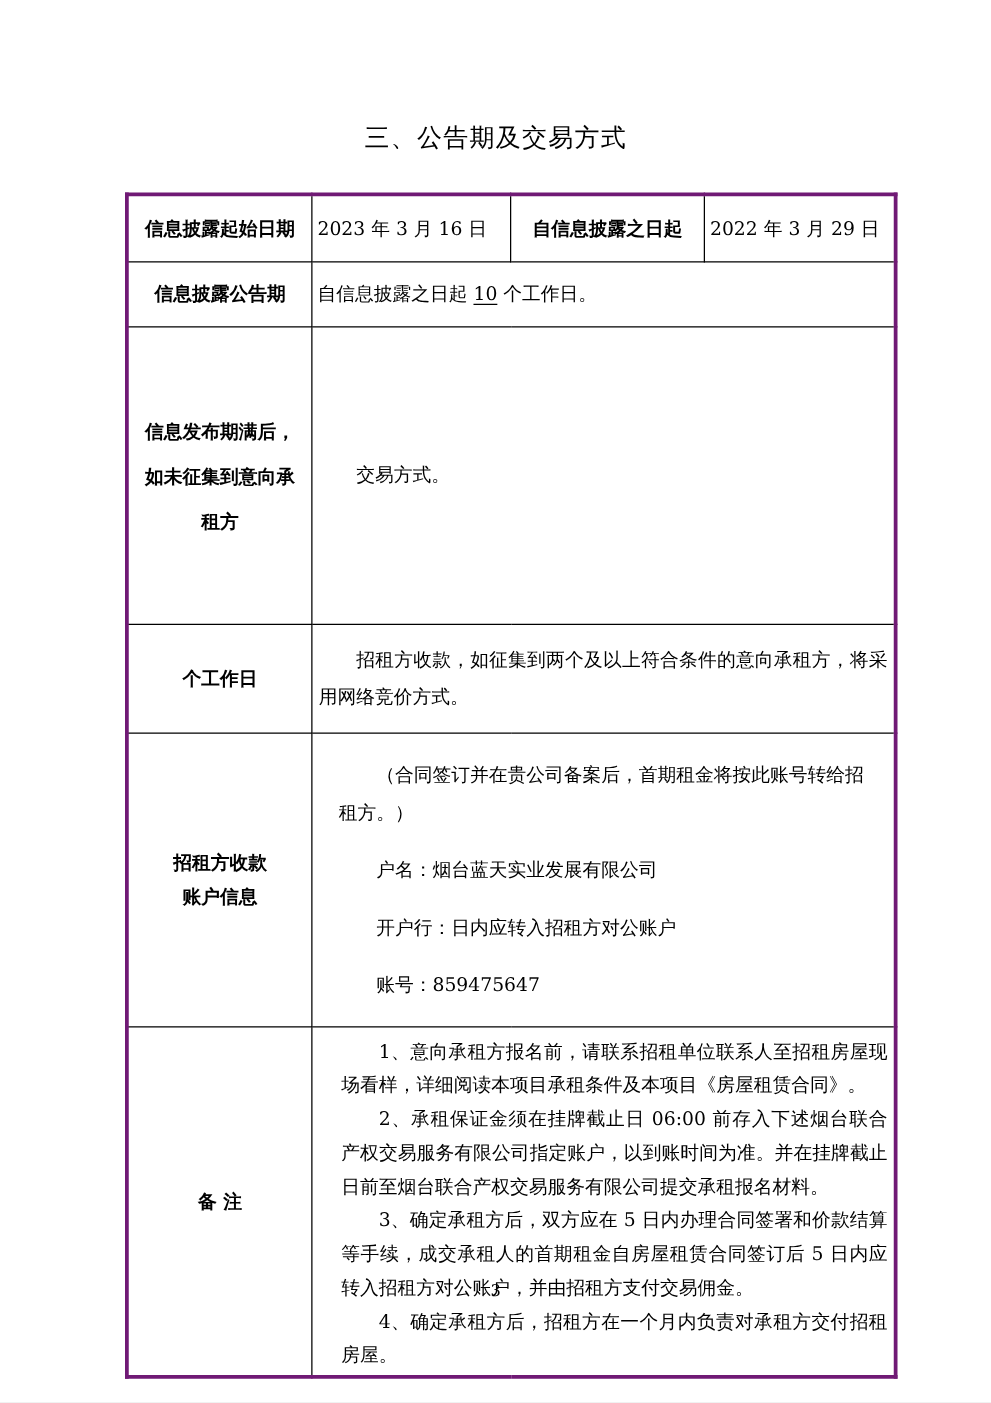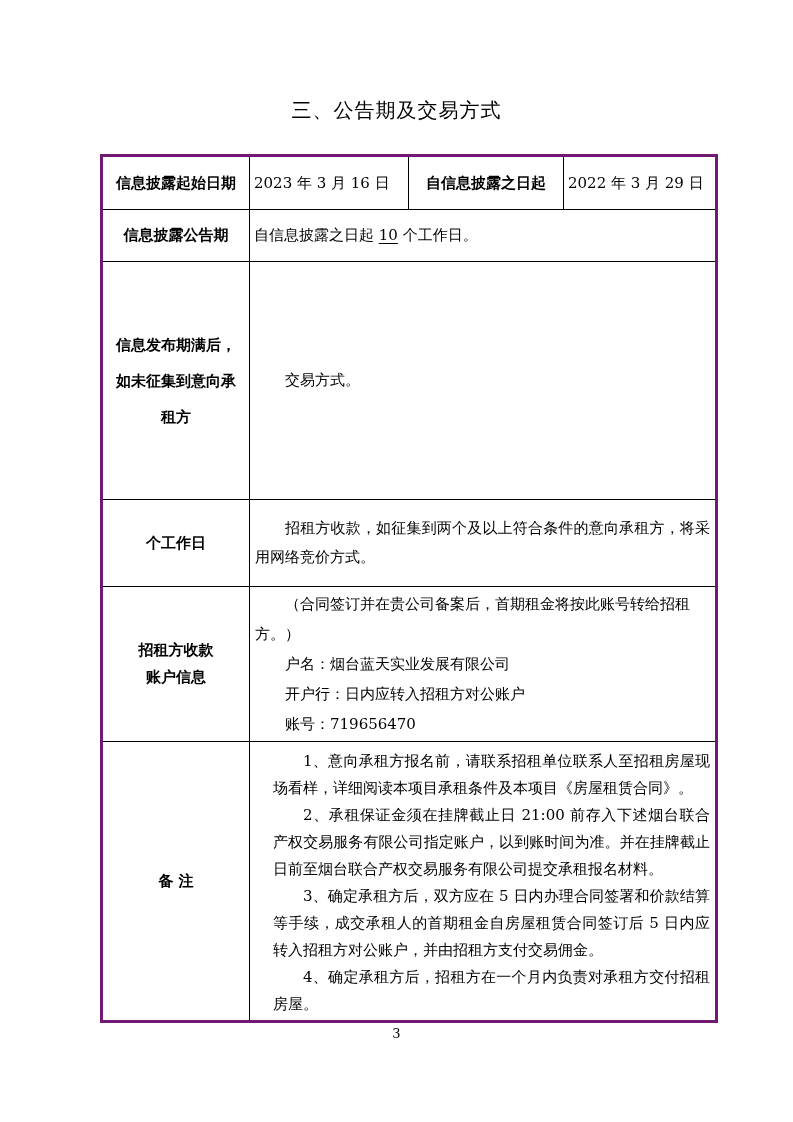--- a/index.html
+++ b/index.html
@@ -55,21 +55,21 @@
     padding:6px 5px 2px 23px;
   }
   p.para {
     margin:0;
     text-indent:2em;
     line-height:29px;
     text-align:justify;
   }
   td.val-top p.para { line-height:27px; }
   .acct-line {
-    margin:0;
+    margin:16px;
     text-indent:2em;
     line-height:30px;
   }
   .u-num {
     text-decoration:underline;
     text-underline-offset:3px;
   }
   .page-number {
     position:absolute;
     top:1026px; left:0; width:100%;
@@ -123,29 +123,29 @@
 
     <tr style="height:153px;">
       <td class="lab lab-2line">
         <div>招租方收款</div>
         <div>账户信息</div>
       </td>
       <td class="val" colspan="3">
         <p class="acct-line">（合同签订并在贵公司备案后，首期租金将按此账号转给招租方。）</p>
         <p class="acct-line">户名：烟台蓝天实业发展有限公司</p>
         <p class="acct-line">开户行：日内应转入招租方对公账户</p>
-        <p class="acct-line">账号：719656470</p>
+        <p class="acct-line">账号：859475647</p>
       </td>
     </tr>
 
     <tr style="height:254px;">
       <td class="lab">备  注</td>
       <td class="val-top" colspan="3">
         <p class="para">1、意向承租方报名前，请联系招租单位联系人至招租房屋现场看样，详细阅读本项目承租条件及本项目《房屋租赁合同》。</p>
-        <p class="para">2、承租保证金须在挂牌截止日 21:00 前存入下述烟台联合产权交易服务有限公司指定账户，以到账时间为准。并在挂牌截止日前至烟台联合产权交易服务有限公司提交承租报名材料。</p>
+        <p class="para">2、承租保证金须在挂牌截止日 06:00 前存入下述烟台联合产权交易服务有限公司指定账户，以到账时间为准。并在挂牌截止日前至烟台联合产权交易服务有限公司提交承租报名材料。</p>
         <p class="para">3、确定承租方后，双方应在 5 日内办理合同签署和价款结算等手续，成交承租人的首期租金自房屋租赁合同签订后 5 日内应转入招租方对公账户，并由招租方支付交易佣金。</p>
         <p class="para">4、确定承租方后，招租方在一个月内负责对承租方交付招租房屋。</p>
       </td>
     </tr>
   </tbody>
     </table>
 
   <div class="page-number">3</div>
 
 </div>

